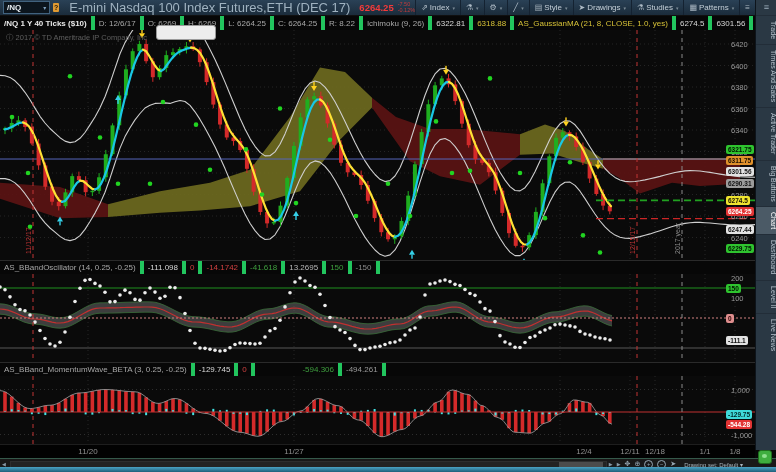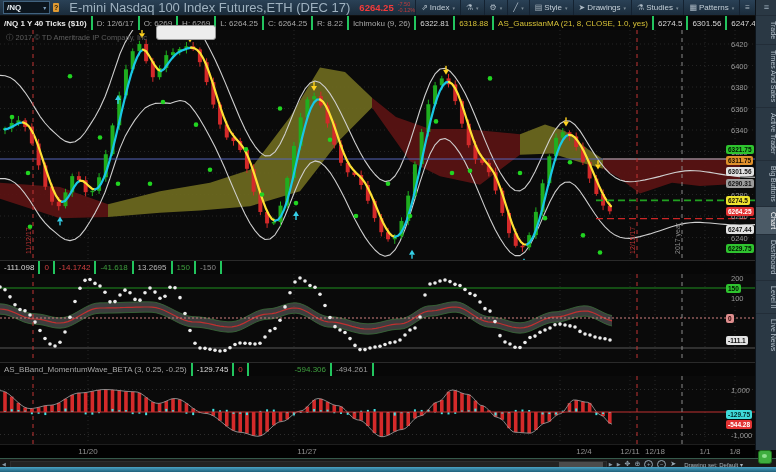--- a/index.html
+++ b/index.html
@@ -21,21 +21,21 @@
   .tbtn{display:flex;align-items:center;gap:2px;padding:0 5px;height:15px;
     border-left:1px solid #142231;color:#c4cfd8;font-size:8px;white-space:nowrap;cursor:default;}
   .tbtn .ic{font-size:8px;color:#aebbc6;}
   .tbtn .caret{font-size:5px;color:#7c8b97;margin-left:1px;}
   
   .segrow{position:absolute;left:0;width:755px;background:#070707;display:flex;align-items:stretch;
     overflow:hidden;border-top:1px solid #101010;}
   #symbolrow{top:15px;height:15px;}
   #oscheader{top:260px;height:14px;border-top:1px solid #2a2a2a;}
   #momheader{top:362px;height:14px;border-top:1px solid #2a2a2a;}
-  .cell{font-size:8px;line-height:14px;padding:0 4px;border-right:2px solid #22c55e;white-space:nowrap;}
+  .cell{font-size:8px;line-height:14px;padding:0 4px;border-right:4px solid #22c55e;white-space:nowrap;}
   #symbolrow .cell{line-height:15px;}
   
   #mainchart{position:absolute;left:0;top:30px;width:755px;height:230px;background:#0a0a0a;}
   #oscchart{position:absolute;left:0;top:274px;width:755px;height:88px;background:#0a0a0a;}
   #momchart{position:absolute;left:0;top:376px;width:755px;height:68px;background:#0a0a0a;}
   .watermark{position:absolute;left:6px;top:3px;color:#5f5f5f;font-size:7.5px;}
   .tooltip-clip{position:absolute;left:156px;top:-5px;width:58px;height:13px;background:#ededed;
     border:1px solid #9a9a9a;border-radius:3px;z-index:5;}
   .axlabel{position:absolute;left:731px;color:#9a9a9a;font-size:7.5px;}
   .bubble{position:absolute;left:726px;height:9px;line-height:9px;padding:0 2px;border-radius:2px;
@@ -462,20 +462,21 @@
         <div class="bubble" style="top: 136.823px; background: rgb(226, 226, 226); color: rgb(17, 17, 17);">6301.56</div>
         <div class="bubble" style="top: 148.917px; background: rgb(156, 156, 156); color: rgb(17, 17, 17);">6290.31</div>
         <div class="bubble" style="top: 165.912px; background: rgb(239, 227, 47); color: rgb(23, 19, 0);">6274.5</div>
         <div class="bubble" style="top: 176.931px; background: rgb(226, 52, 52); color: rgb(255, 255, 255);">6264.25</div>
         <div class="bubble" style="top: 195.002px; background: rgb(226, 226, 226); color: rgb(17, 17, 17);">6247.44</div>
         <div class="bubble" style="top: 214.019px; background: rgb(47, 196, 47); color: rgb(0, 21, 0);">6229.75</div>
       </div>
   </div>
 
   <div id="oscheader" class="segrow">
+      <span class="cell" style="color: rgb(168, 168, 168);">AS_BBandOscillator (14, 0.25, -0.25)</span>
       <span class="cell" style="color: rgb(216, 216, 216);">-111.098</span>
       <span class="cell" style="color: rgb(208, 64, 64);">0</span>
       <span class="cell" style="color: rgb(208, 64, 64);">-14.1742</span>
       <span class="cell" style="color: rgb(63, 159, 63);">-41.618</span>
       <span class="cell" style="color: rgb(184, 184, 184);">13.2695</span>
       <span class="cell" style="color: rgb(63, 159, 63);">150</span>
       <span class="cell" style="color: rgb(138, 138, 138);">-150</span>
     </div>
   <div id="oscchart">
     <svg id="svg-osc" width="755" height="88">
@@ -832,21 +833,21 @@
     <div id="mom-axis">
         <div class="axlabel" style="top: 9.5px; font-style: italic;">1,000</div>
         <div class="axlabel" style="top: 54.5px;">-1,000</div>
         <div class="bubble" style="top: 34.425px; background: rgb(63, 217, 217); color: rgb(0, 42, 42);">-129.75</div>
         <div class="bubble" style="top: 43.74px; background: rgb(226, 52, 52); color: rgb(255, 255, 255);">-544.28</div>
       </div>
   </div>
 
   <div id="timeaxis">
       <div class="tlabel" style="left: 88px;">11/20</div>
-      <div class="tlabel" style="left: 307px;">11/27</div>
+      <div class="tlabel" style="left: 294px;">11/27</div>
       <div class="tlabel" style="left: 584px;">12/4</div>
       <div class="tlabel" style="left: 630px;">12/11</div>
       <div class="tlabel" style="left: 655px;">12/18</div>
       <div class="tlabel" style="left: 705px;">1/1</div>
       <div class="tlabel" style="left: 735px;">1/8</div>
     </div>
 
   <div id="bottombar">
     <span class="bb-arrow">◀</span>
     <div class="bb-track">

